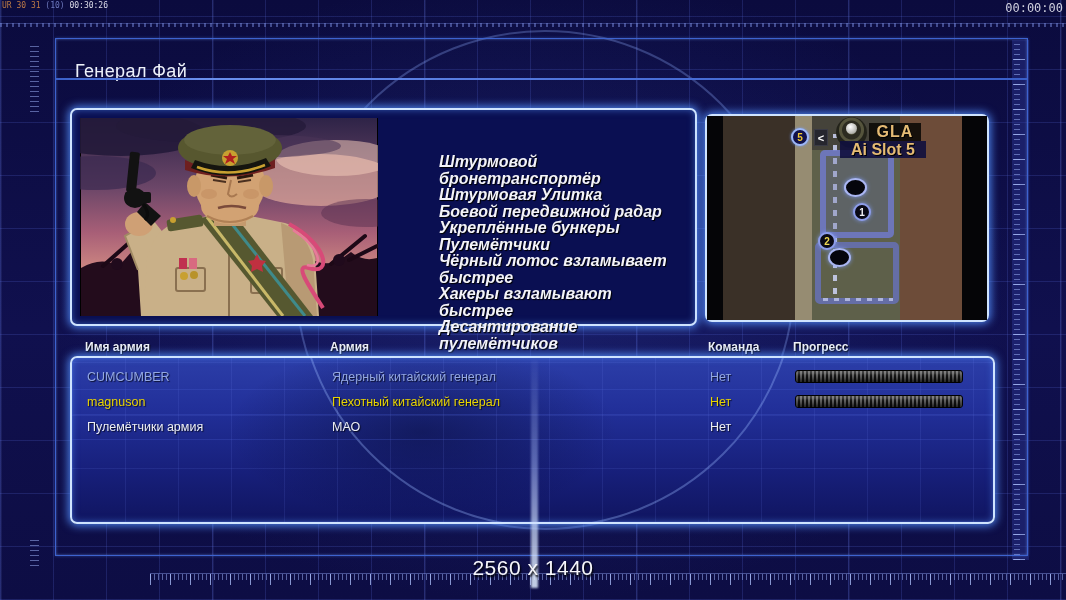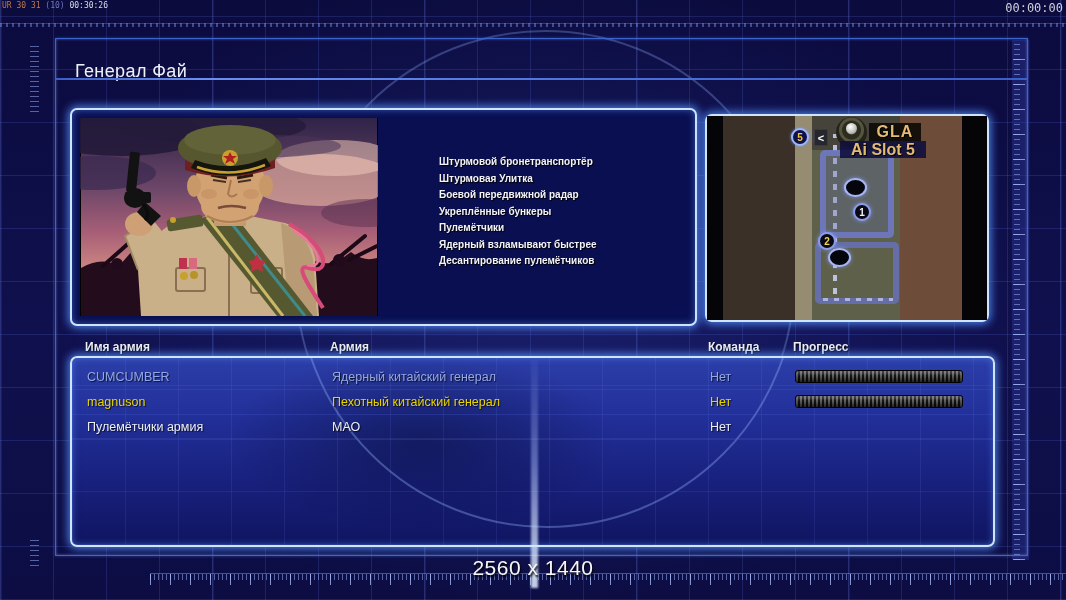--- a/index.html
+++ b/index.html
@@ -52,37 +52,37 @@
   .page-title { position:absolute; left:75px; top:61px; font-size:18px; font-weight:500;
     color:#eef2fa; letter-spacing:.4px; }
   .title-underline { position:absolute; left:56px; top:78px; width:971px; height:2px;
     background:linear-gradient(90deg,#3a5fc8,#6b90ee 15%,#4a6fd8 60%,#3a5fc8); }
 
   
   .gpanel { position:absolute; border:2px solid #cfe4ff; border-radius:7px;
     box-shadow:0 0 9px 2px rgba(85,145,255,.85), inset 0 0 7px rgba(85,145,255,.55); }
   .info-panel { left:70px; top:108px; width:627px; height:218px; background:#0a0f52; }
   .map-panel  { left:705px; top:114px; width:284px; height:208px; background:#000; }
-  .table-panel { left:70px; top:356px; width:925px; height:191px; overflow:hidden;
+  .table-panel { left:70px; top:356px; width:925px; height:168px; overflow:hidden;
     background:
       repeating-linear-gradient(90deg, rgba(110,130,240,.13) 0 1px, transparent 1px 53px),
       repeating-linear-gradient(0deg, rgba(110,130,240,.13) 0 1px, transparent 1px 53px),
       radial-gradient(ellipse 260px 120px at 38% 45%, rgba(5,8,40,.45), transparent 75%),
       linear-gradient(180deg,#2c3ea8 0%, #22309a 30%, #171f7a 70%, #101560 100%); }
   .table-arc { position:absolute; left:225px; top:-330px; width:500px; height:500px;
     border:2px solid rgba(155,185,255,.35); border-radius:50%; }
 
   
   .portrait { position:absolute; left:8px; top:8px; width:298px; height:198px;
     background:#000; overflow:hidden; }
 
   
   .abilities { position:absolute; left:367px; top:44px; width:250px;
-    font-size:10px; font-weight:bold; color:#f3f3f9; line-height:16.5px;
-    text-shadow:1px 1px 1px #000; }
+    font-size:16px; font-weight:bold; color:#f3f3f9; line-height:16.5px;
+    text-shadow:1px 1px 1px #000;font-style:italic; }
 
   
   .map-inner { position:absolute; inset:0; overflow:hidden; background:#050507; }
   .t-rect { position:absolute; }
   .road-dash { position:absolute; left:126px; top:18px; width:4px; height:160px;
     background:repeating-linear-gradient(0deg,#cdd3f6 0 6px, transparent 6px 13px); opacity:.85; }
   .struct-a { position:absolute; left:113px; top:34px; width:74px; height:88px;
     border:6px solid rgba(112,122,200,.85); border-radius:5px; background:rgba(95,105,165,.30); }
   .struct-b { position:absolute; left:108px; top:126px; width:84px; height:62px;
     border:6px solid rgba(104,114,192,.78); border-radius:5px; }
@@ -248,21 +248,22 @@
       <circle cx="149" cy="40" r="8" fill="#c8a030"></circle>
       <path d="M149,34 l2,4 l5,0 l-4,3 l2,5 l-5,-3 l-5,3 l2,-5 l-4,-3 l5,0 Z" fill="#b02020"></path>
     </svg>
   </div>
   <div class="abilities">
     <div>Штурмовой бронетранспортёр</div>
     <div>Штурмовая Улитка</div>
     <div>Боевой передвижной радар</div>
     <div>Укреплённые бункеры</div>
     <div>Пулемётчики</div>
-    <div>Ядерный взламывают быстрее</div>
+    <div>Чёрный лотос взламывает быстрее</div>
+    <div>Хакеры взламывают быстрее</div>
     <div>Десантирование пулемётчиков</div>
   </div>
 </div>
 
 <div class="gpanel map-panel">
   <div class="map-inner">
     <div class="t-rect" style="left:16px; top:0; width:72px; height:204px; background:#3a3027;"></div>
     <div class="t-rect" style="left:88px; top:0; width:17px; height:204px; background:#968c72;"></div>
     <div class="t-rect" style="left:105px; top:0; width:88px; height:204px; background:#5e604a;"></div>
     <div class="t-rect" style="left:193px; top:0; width:62px; height:204px; background:#6d4c39;"></div>

